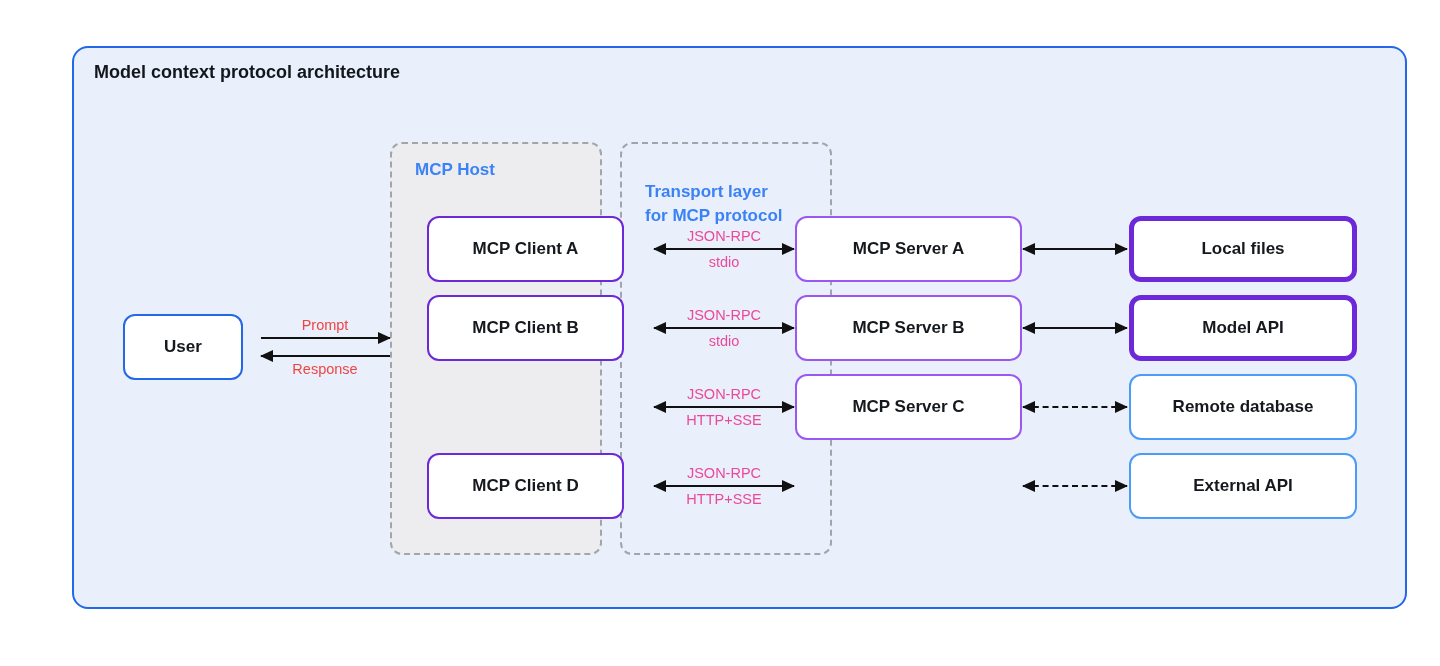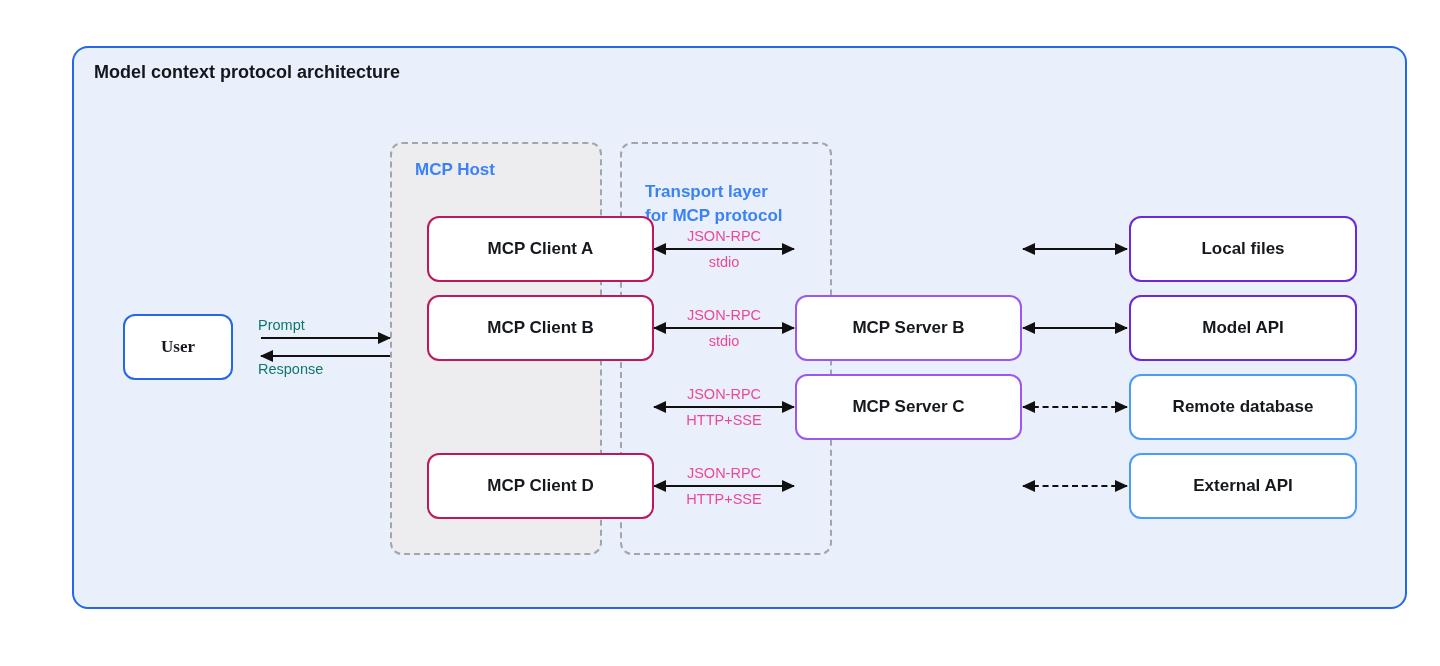--- a/index.html
+++ b/index.html
@@ -8,42 +8,42 @@
          border:2px solid #2268e8;border-radius:16px;z-index:1;}
   .title{position:absolute;left:94px;top:62px;font-size:18px;font-weight:bold;color:#13161b;z-index:5;}
   .group{position:absolute;top:142px;width:212px;height:413px;border:2px dashed #a2a6ac;border-radius:12px;z-index:1;box-sizing:border-box;}
   .host-group{left:390px;background:#ededf0;}
   .transport-group{left:620px;background:transparent;}
   .group-label{position:absolute;font-size:17px;font-weight:bold;color:#3b82f6;z-index:2;white-space:pre-line;line-height:24px;}
   .host-label{left:415px;top:158px;}
   .transport-label{left:645px;top:156px;width:180px;margin-top:24px;}
   .node{position:absolute;height:66px;background:#ffffff;border-radius:12px;display:flex;align-items:center;justify-content:center;
         font-size:17px;font-weight:bold;color:#15181d;z-index:3;box-sizing:border-box;}
-  .user-node{left:123px;top:314px;width:110px;border:2px solid #2268e8;font-family:Liberation Serif, serif;}
-  .client{left:427px;width:227px;border:2px solid #be185d;}
+  .user-node{left:123px;top:314px;width:120px;border:2px solid #2268e8;}
+  .client{left:427px;width:197px;border:2px solid #6d28d9;}
   .server{left:795px;width:227px;border:2px solid #9b57f2;}
   .resource{left:1129px;width:228px;}
-  .res-teal{border:2px solid #6d28d9;}
+  .res-teal{border:5px solid #6d28d9;}
   .res-blue{border:2px solid #4a9cf8;}
   .r0{top:216px}.r1{top:295px}.r2{top:374px}.r3{top:453px}
   .link{position:absolute;height:0;border-top:2px solid #111111;z-index:2;}
   .link.dashed{border-top-style:dashed;}
   .cs{left:654px;width:140px;}
   .sr{left:1023px;width:104px;}
   .l0{top:248px}.l1{top:327px}.l2{top:406px}.l3{top:485px}
   .ah{position:absolute;width:0;height:0;border-top:6px solid transparent;border-bottom:6px solid transparent;}
   .ah-right{right:-1px;top:-7px;border-left:13px solid #111111;}
   .ah-left{left:-1px;top:-7px;border-right:13px solid #111111;}
   .linklabel{position:absolute;left:648px;width:152px;height:20px;line-height:20px;text-align:center;
              font-size:14.5px;color:#ec4899;z-index:4;}
   .la0{top:226px}.lb0{top:252px}.la1{top:305px}.lb1{top:331px}.la2{top:384px}.lb2{top:410px}.la3{top:463px}.lb3{top:489px}
   .prompt-arrow{left:261px;width:129px;top:337px;}
   .response-arrow{left:261px;width:129px;top:355px;}
-  .userlabel{position:absolute;left:258px;width:134px;height:20px;line-height:20px;text-align:left;
-             font-size:14.5px;color:#0f766e;z-index:4;}
+  .userlabel{position:absolute;left:258px;width:134px;height:20px;line-height:20px;text-align:center;
+             font-size:14.5px;color:#ef4444;z-index:4;}
   .prompt-label{top:315px;}
   .response-label{top:359px;}
 </style>
 </head>
 <body>
 
 <div class="canvas">
   <div class="outer"></div>
   <div class="title">Model context protocol architecture</div>
 
@@ -69,20 +69,23 @@
 
   <div class="node client r0">
     <span>MCP Client A</span>
   </div>
   <div class="link cs l0">
     <span class="ah ah-left"></span>
     <span class="ah ah-right"></span>
   </div>
   <div class="linklabel la0">JSON-RPC</div>
   <div class="linklabel lb0">stdio</div>
+  <div class="node server r0">
+    <span>MCP Server A</span>
+  </div>
   <div class="link sr l0">
     <span class="ah ah-left"></span>
     <span class="ah ah-right"></span>
   </div>
   <div class="node resource res-teal r0">
     <span>Local files</span>
   </div>
 
   <div class="node client r1">
     <span>MCP Client B</span>

